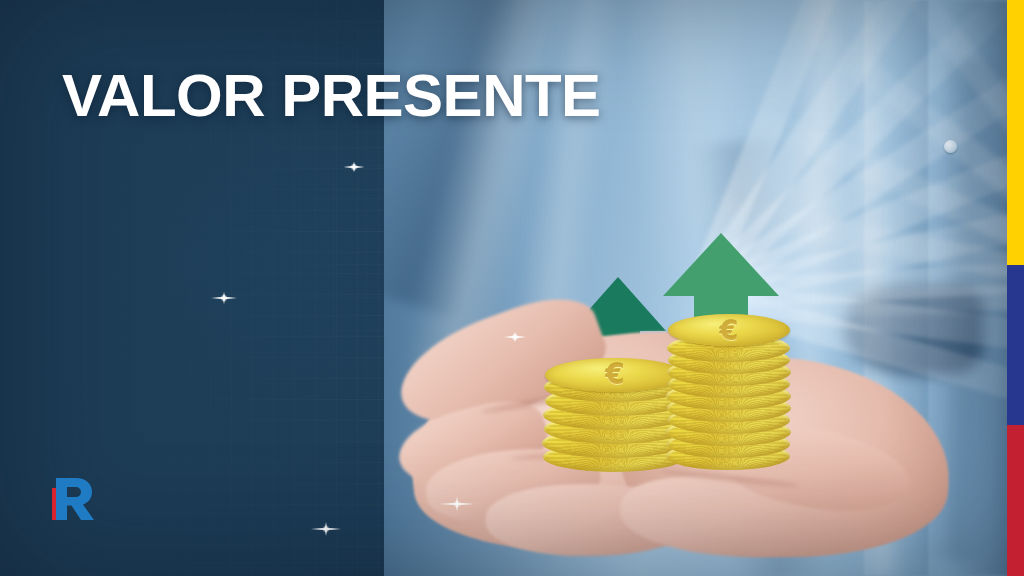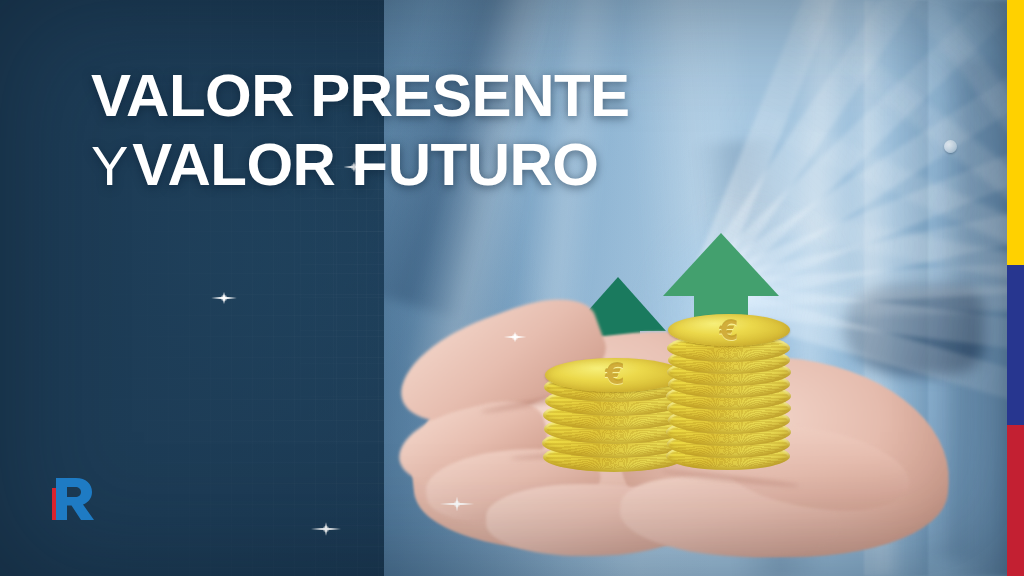--- a/index.html
+++ b/index.html
@@ -264,21 +264,20 @@
     transform: translate(-50%,-50%);
     background: radial-gradient(circle, #fff 0%, rgba(255,255,255,.6) 45%, rgba(255,255,255,0) 80%);
   }
 
   
   .title-block {
     position: absolute;
     left: 62px; top: 62px;
     width: 700px;
     z-index: 30;
-    margin-left: 29px;
   }
   .title-line {
     color: #ffffff;
     font-weight: 700;
     font-size: 60px;
     letter-spacing: -0.5px;
     line-height: 1.12;
     text-shadow: 0 2px 10px rgba(10,30,50,.55);
     white-space: nowrap;
   }
@@ -439,21 +438,20 @@
   <div class="sparkle" style="left:340px; top:160px; width:28px; height:14px;">
     <i class="h"></i>
       <i class="v"></i>
       <i class="c"></i>
   </div>
 
   <div class="vignette"></div>
 
   <div class="title-block">
     <div class="title-line">VALOR PRESENTE</div>
-    <div class="title-line title-line-2"><span class="conj">Y</span><span>VALOR FUTURO</span></div>
   </div>
 
   <div class="logo">
     <svg width="52" height="50" viewBox="0 0 52 50">
 
       <rect x="2" y="14" width="12" height="32" fill="#D9232E"></rect>
 
       <path d="M6 4 H26 C36 4 42 10 42 18 C42 24 38.5 28.5 33 30.5 L44 46 H31 L21.5 31.5 H17 V46 H6 Z
                M17 13 V23 H25 C28.8 23 31 21 31 18 C31 15 28.8 13 25 13 Z" fill="#1E7BC4"></path>
     </svg>

